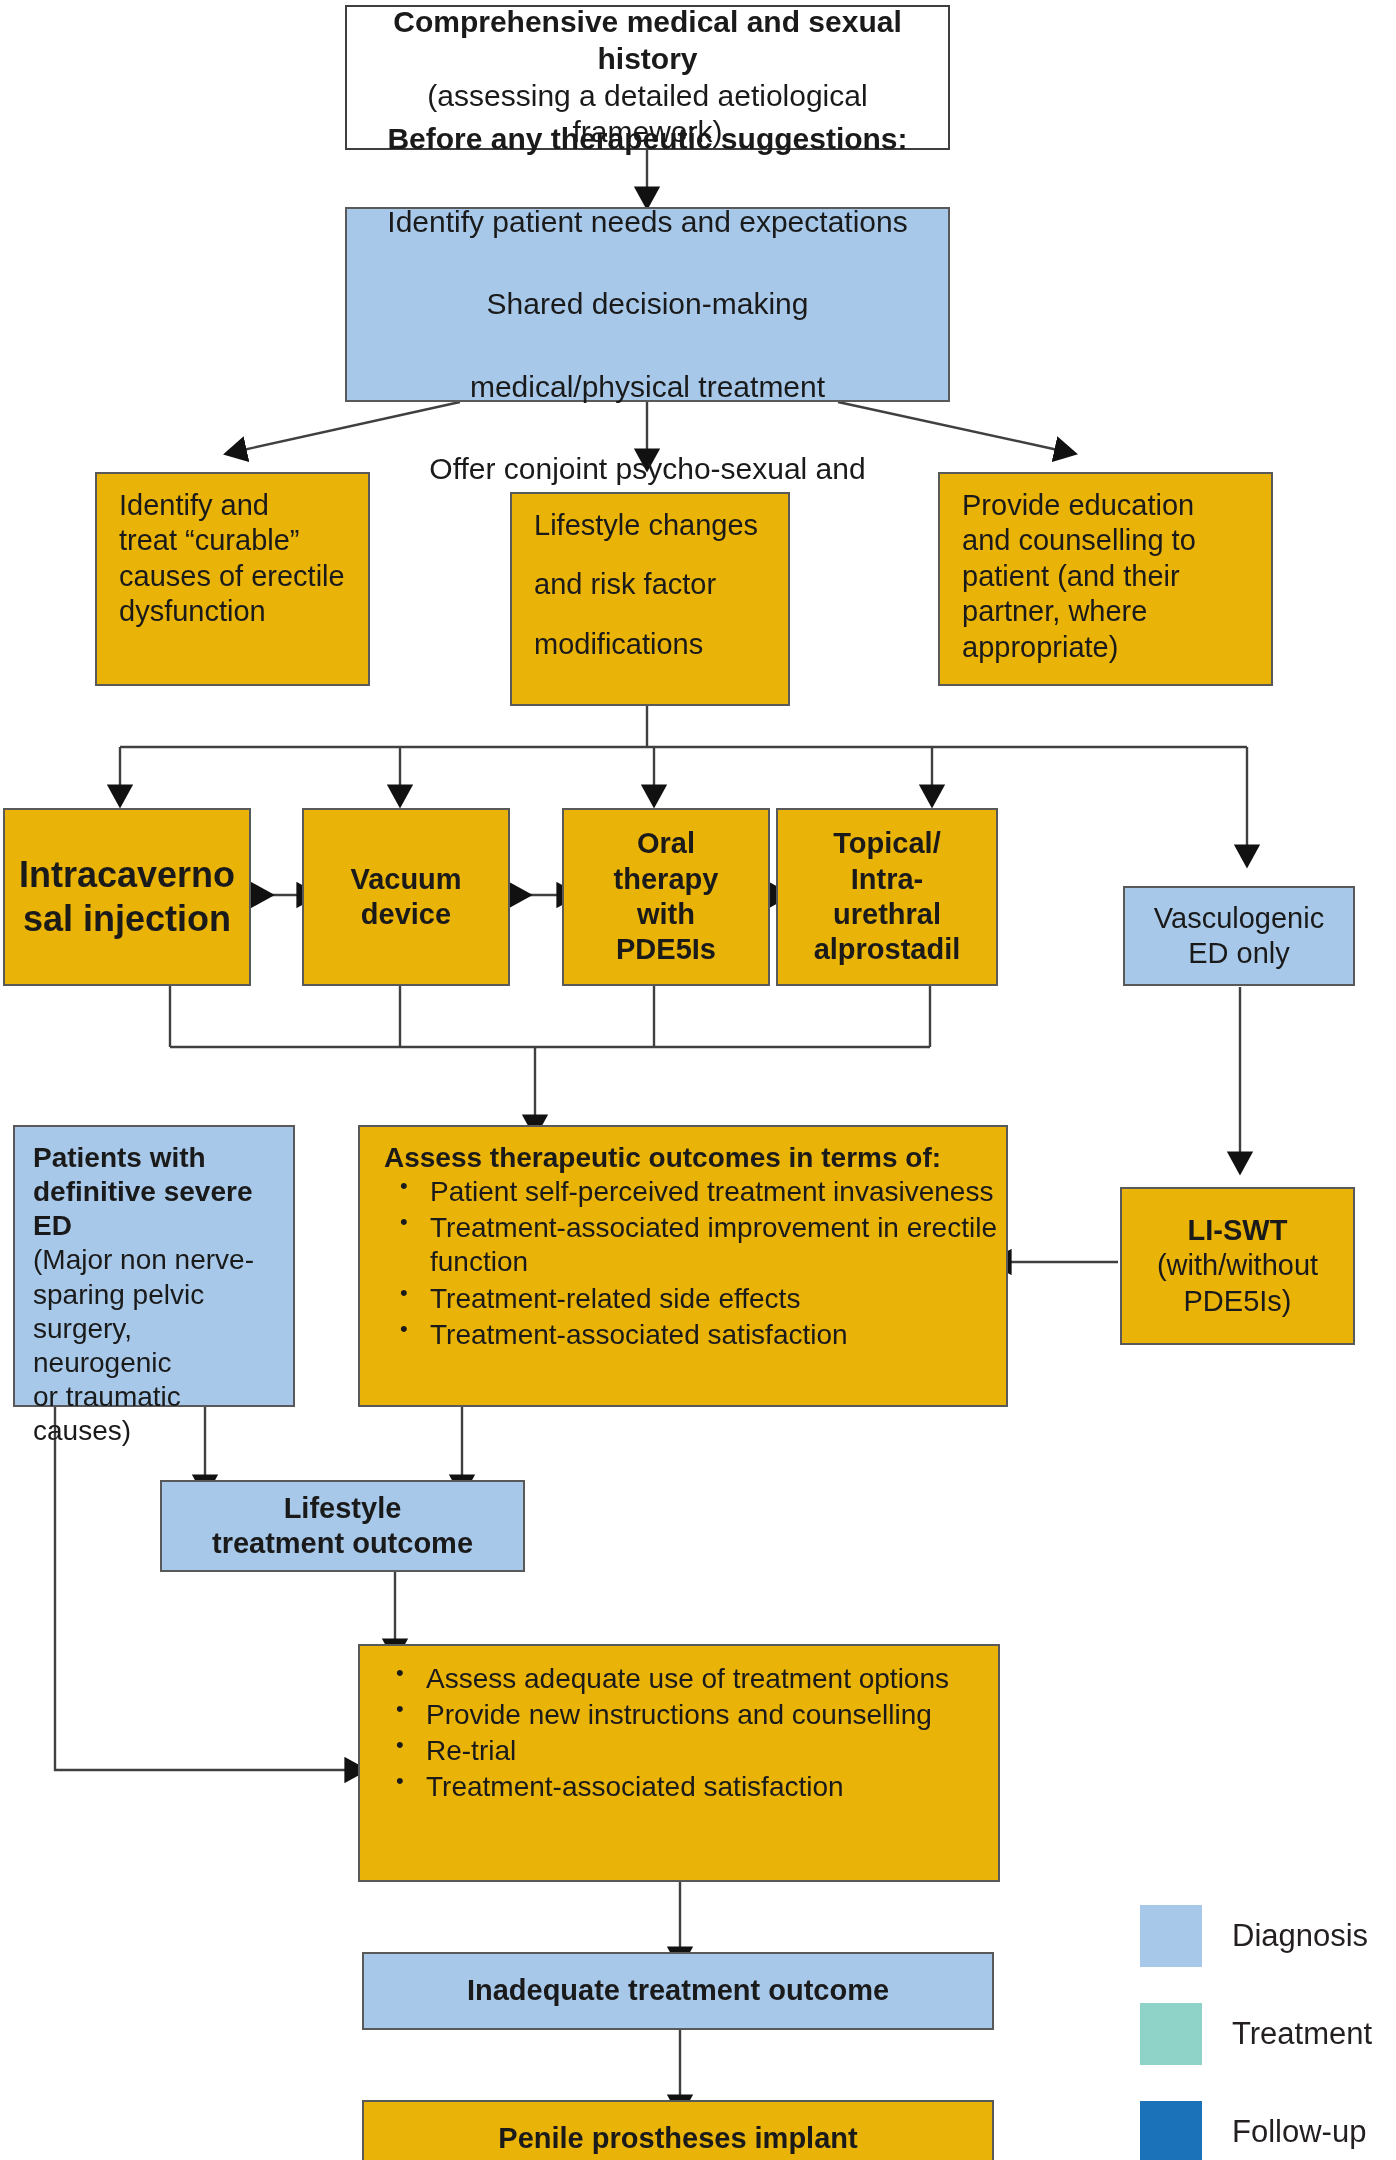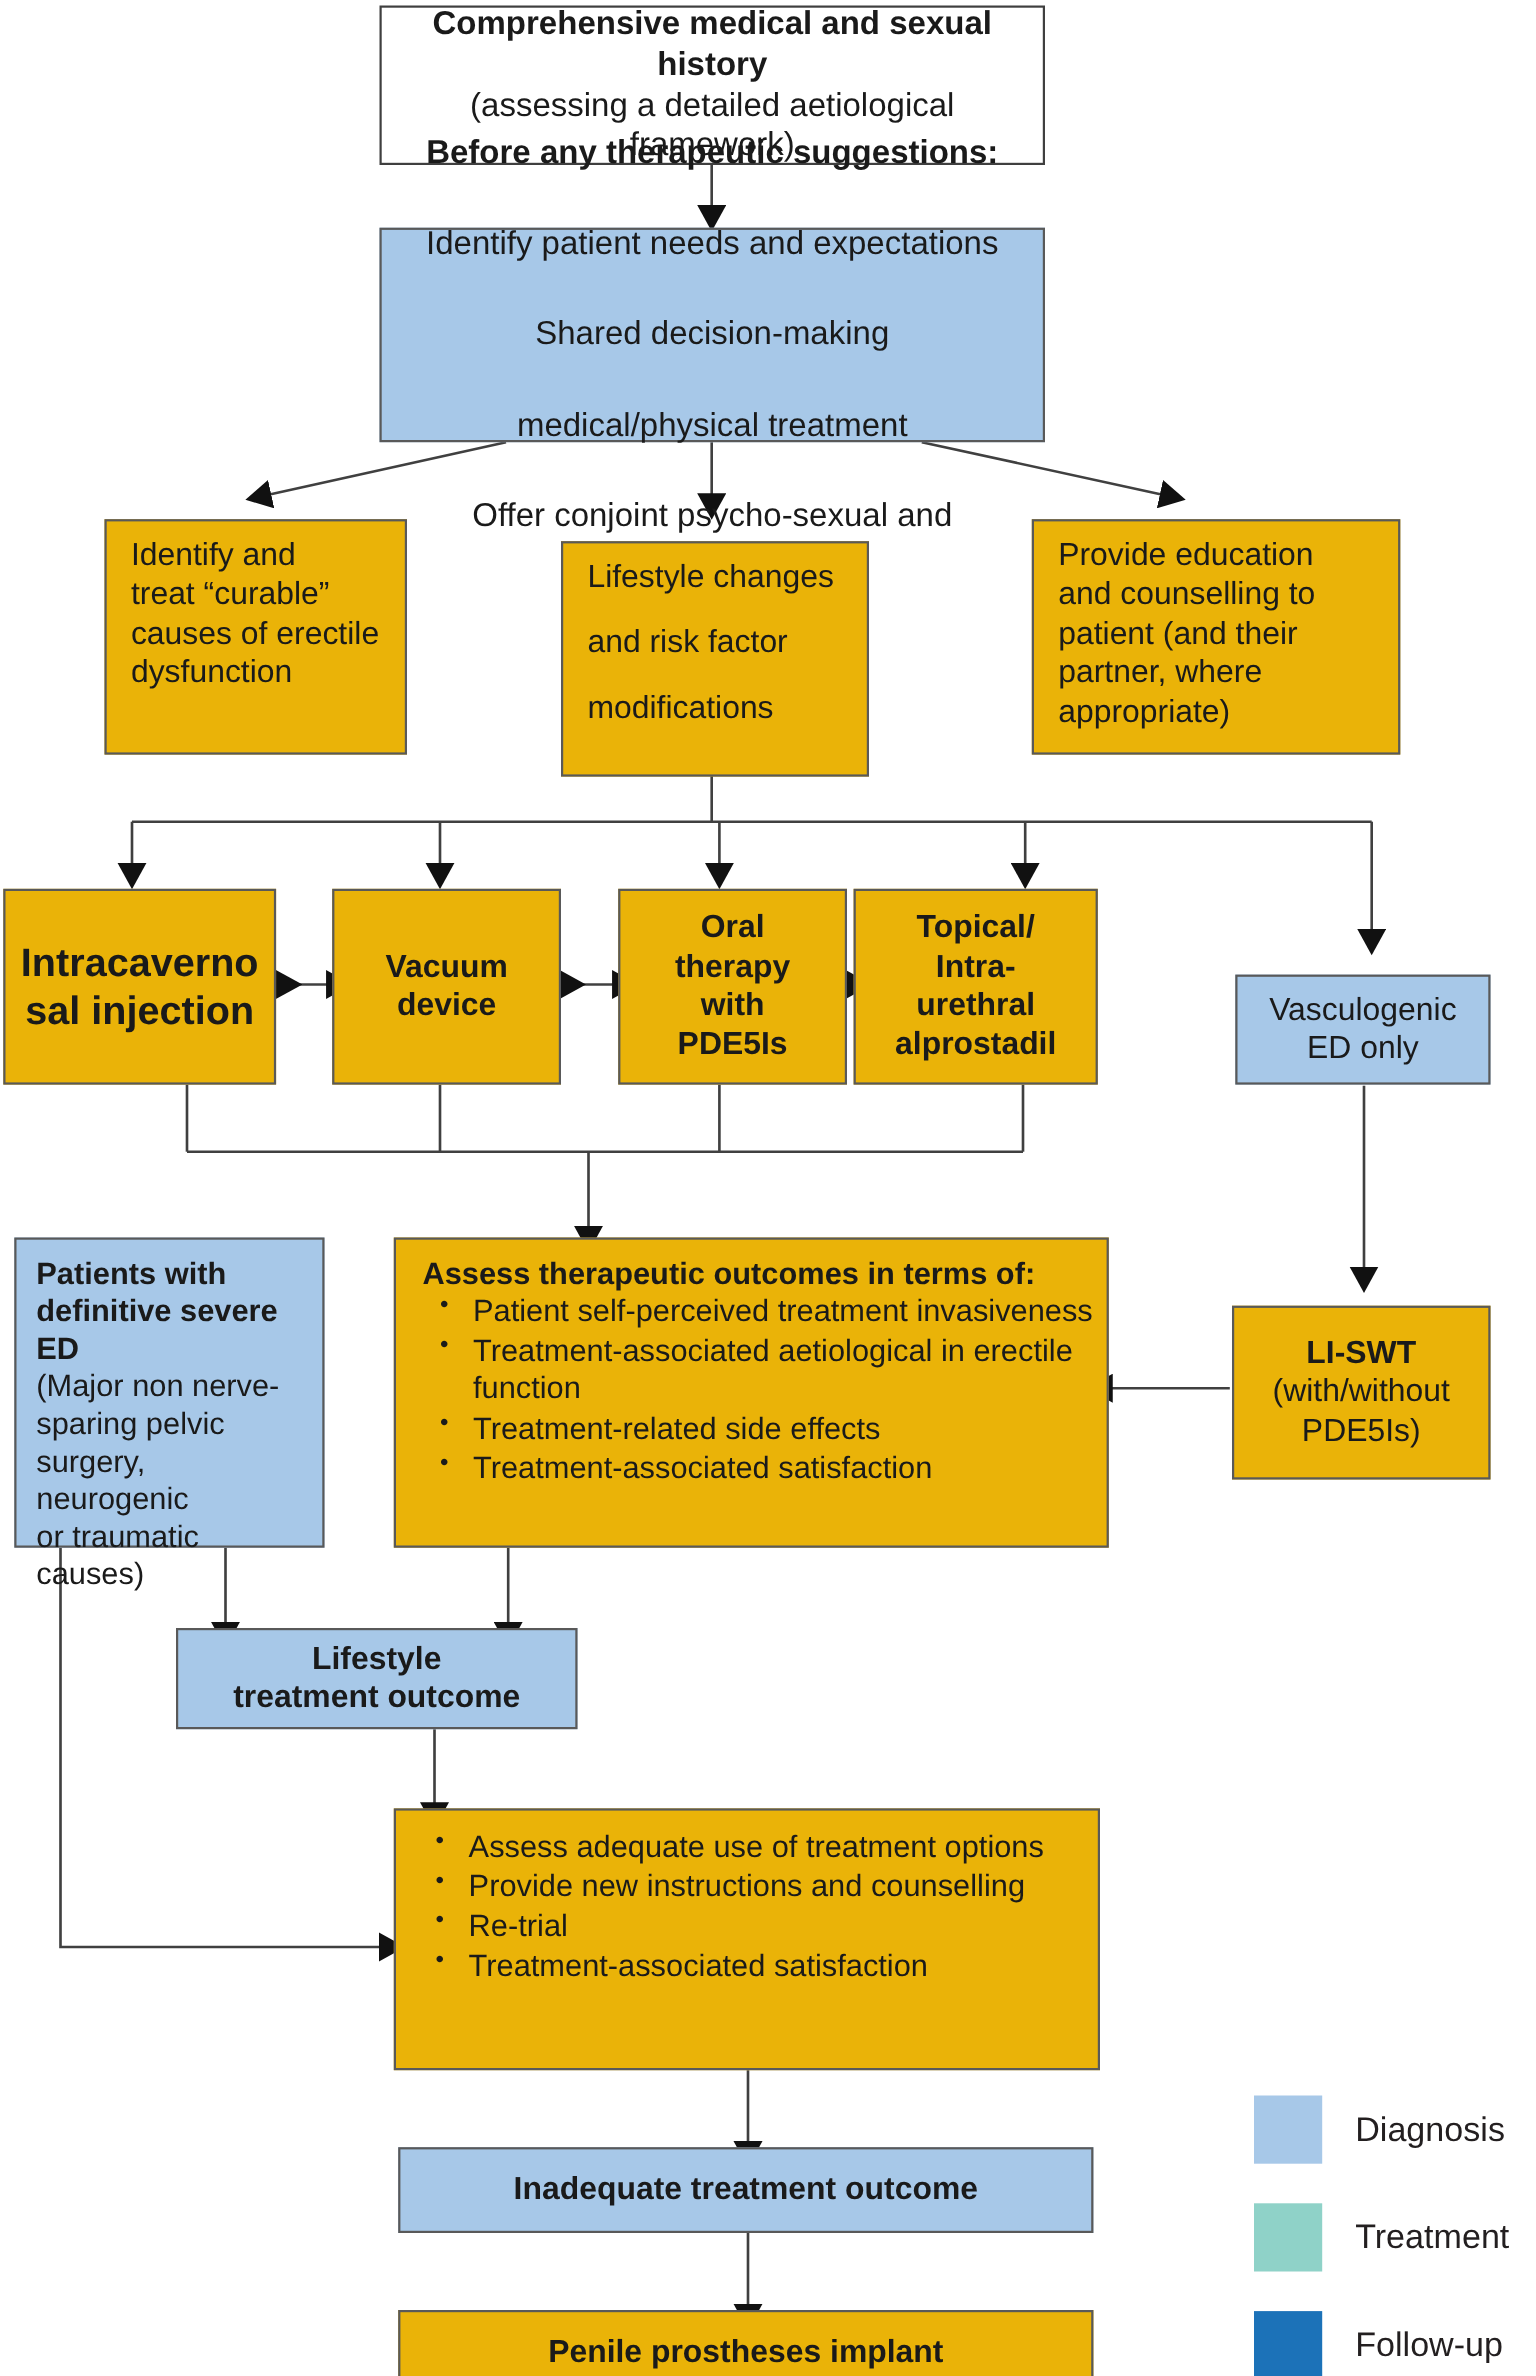--- a/index.html
+++ b/index.html
@@ -186,21 +186,21 @@
     <span class="ln">(Major non nerve-</span>
     <span class="ln">sparing pelvic</span>
     <span class="ln">surgery, neurogenic</span>
     <span class="ln">or traumatic causes)</span>
   </div>
 
   <div class="node green lft" style="left:358px;top:1125px;width:650px;height:282px;padding:14px 6px 10px 14px;font-size:28px;justify-content:flex-start;">
     <span class="ln t-bold" style="padding-left:10px;">Assess therapeutic outcomes in terms of:</span>
     <ul class="blist">
       <li>Patient self-perceived treatment invasiveness</li>
-      <li>Treatment-associated aetiological in erectile function</li>
+      <li>Treatment-associated improvement in erectile function</li>
       <li>Treatment-related side effects</li>
       <li>Treatment-associated satisfaction</li>
     </ul>
   </div>
 
   <div class="node green ctr" style="left:1120px;top:1187px;width:235px;height:158px;padding:4px 8px;font-size:29px;">
     <span class="ln t-bold">LI-SWT</span>
     <span class="ln">(with/without</span>
     <span class="ln">PDE5Is)</span>
   </div>

